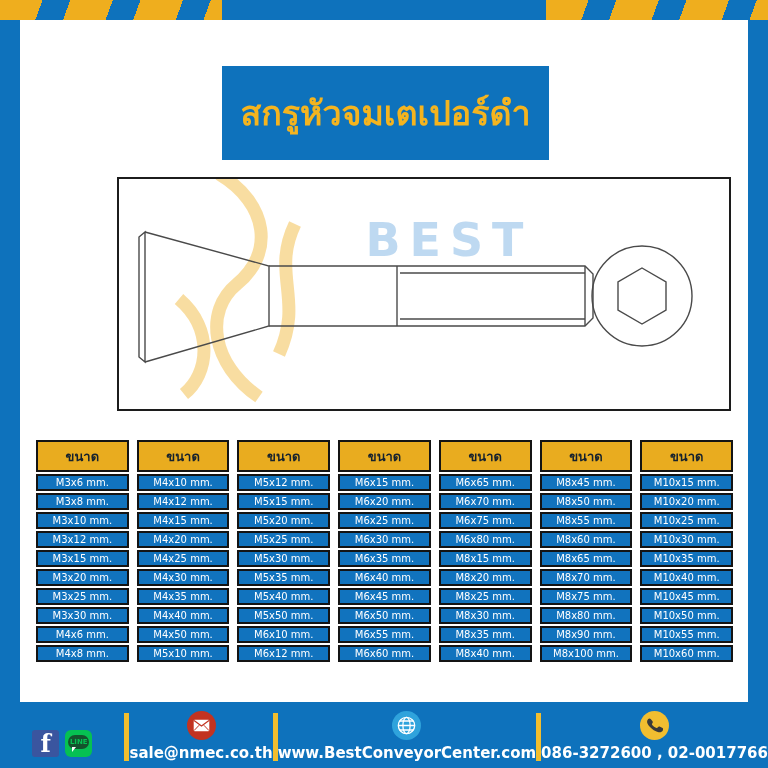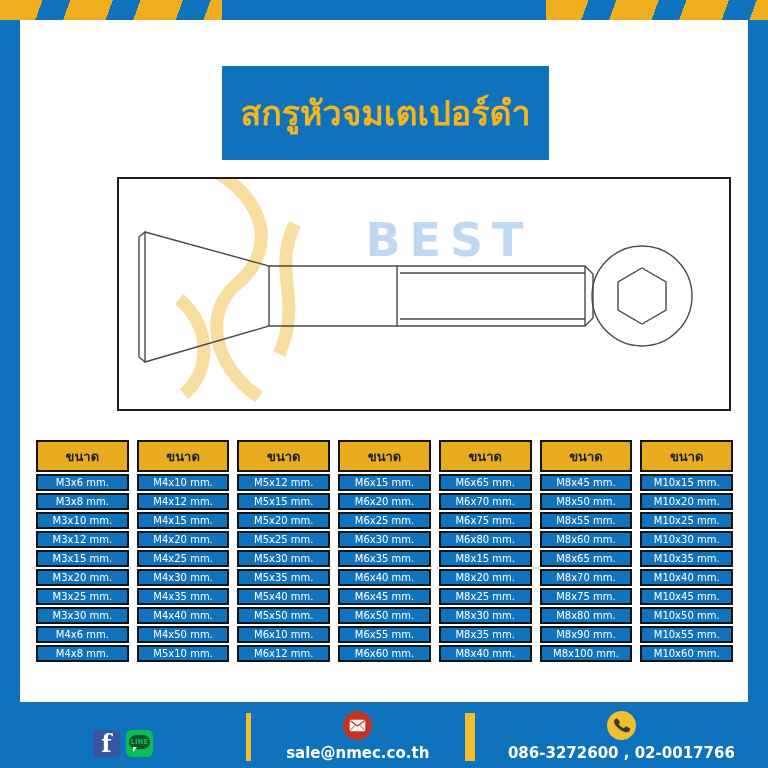--- a/index.html
+++ b/index.html
@@ -220,20 +220,34 @@
             <rect x="0.7" y="0.7" width="15.6" height="11.6" rx="1.2" fill="#ffffff"></rect>
             <path d="M1,1.4 L8.5,7 L16,1.4" stroke="#C23321" stroke-width="1.2" fill="none"></path>
             <path d="M1,11.6 L6.2,6.2 M16,11.6 L10.8,6.2" stroke="#C23321" stroke-width="1" fill="none"></path>
           </svg>
         </div>
       </div>
       <div class="flabel">sale@nmec.co.th</div>
     </div>
     <div class="fdiv"></div>
 
+    <div id="sec-web" class="fsec">
+      <div class="ficons">
+        <div class="circle-icon icn" id="globe-icon">
+          <svg width="21" height="21" viewBox="0 0 21 21">
+            <g stroke="#ffffff" stroke-width="1.3" fill="none">
+              <circle cx="10.5" cy="10.5" r="8.2"></circle>
+              <ellipse cx="10.5" cy="10.5" rx="3.6" ry="8.2"></ellipse>
+              <path d="M2.3,10.5 H18.7 M3.4,6 H17.6 M3.4,15 H17.6"></path>
+            </g>
+          </svg>
+        </div>
+      </div>
+      <div class="flabel">www.BestConveyorCenter.com</div>
+    </div>
     <div class="fdiv"></div>
 
     <div id="sec-phone" class="fsec">
       <div class="ficons">
         <div class="circle-icon icn" id="phone-icon">
           <svg width="17" height="17" viewBox="0 0 17 17">
             <path d="M3.2,1.2 C4.2,0.6 5.2,0.8 5.8,1.8 L7.0,3.8 C7.5,4.7 7.3,5.5 6.5,6.2 C6,6.7 6,7.2 6.5,8.0 C7.3,9.3 8.3,10.3 9.6,11.0 C10.4,11.5 10.9,11.5 11.4,11.0 C12.1,10.2 12.9,10.0 13.8,10.6 L15.7,11.8 C16.7,12.4 16.9,13.4 16.2,14.3 C15.1,15.8 13.5,16.3 11.7,15.7 C7.7,14.4 3.2,9.9 1.9,5.9 C1.3,4.1 1.7,2.3 3.2,1.2 Z" fill="#3a3a3a" transform="rotate(-8 8.5 8.5)"></path>
           </svg>
         </div>
       </div>

